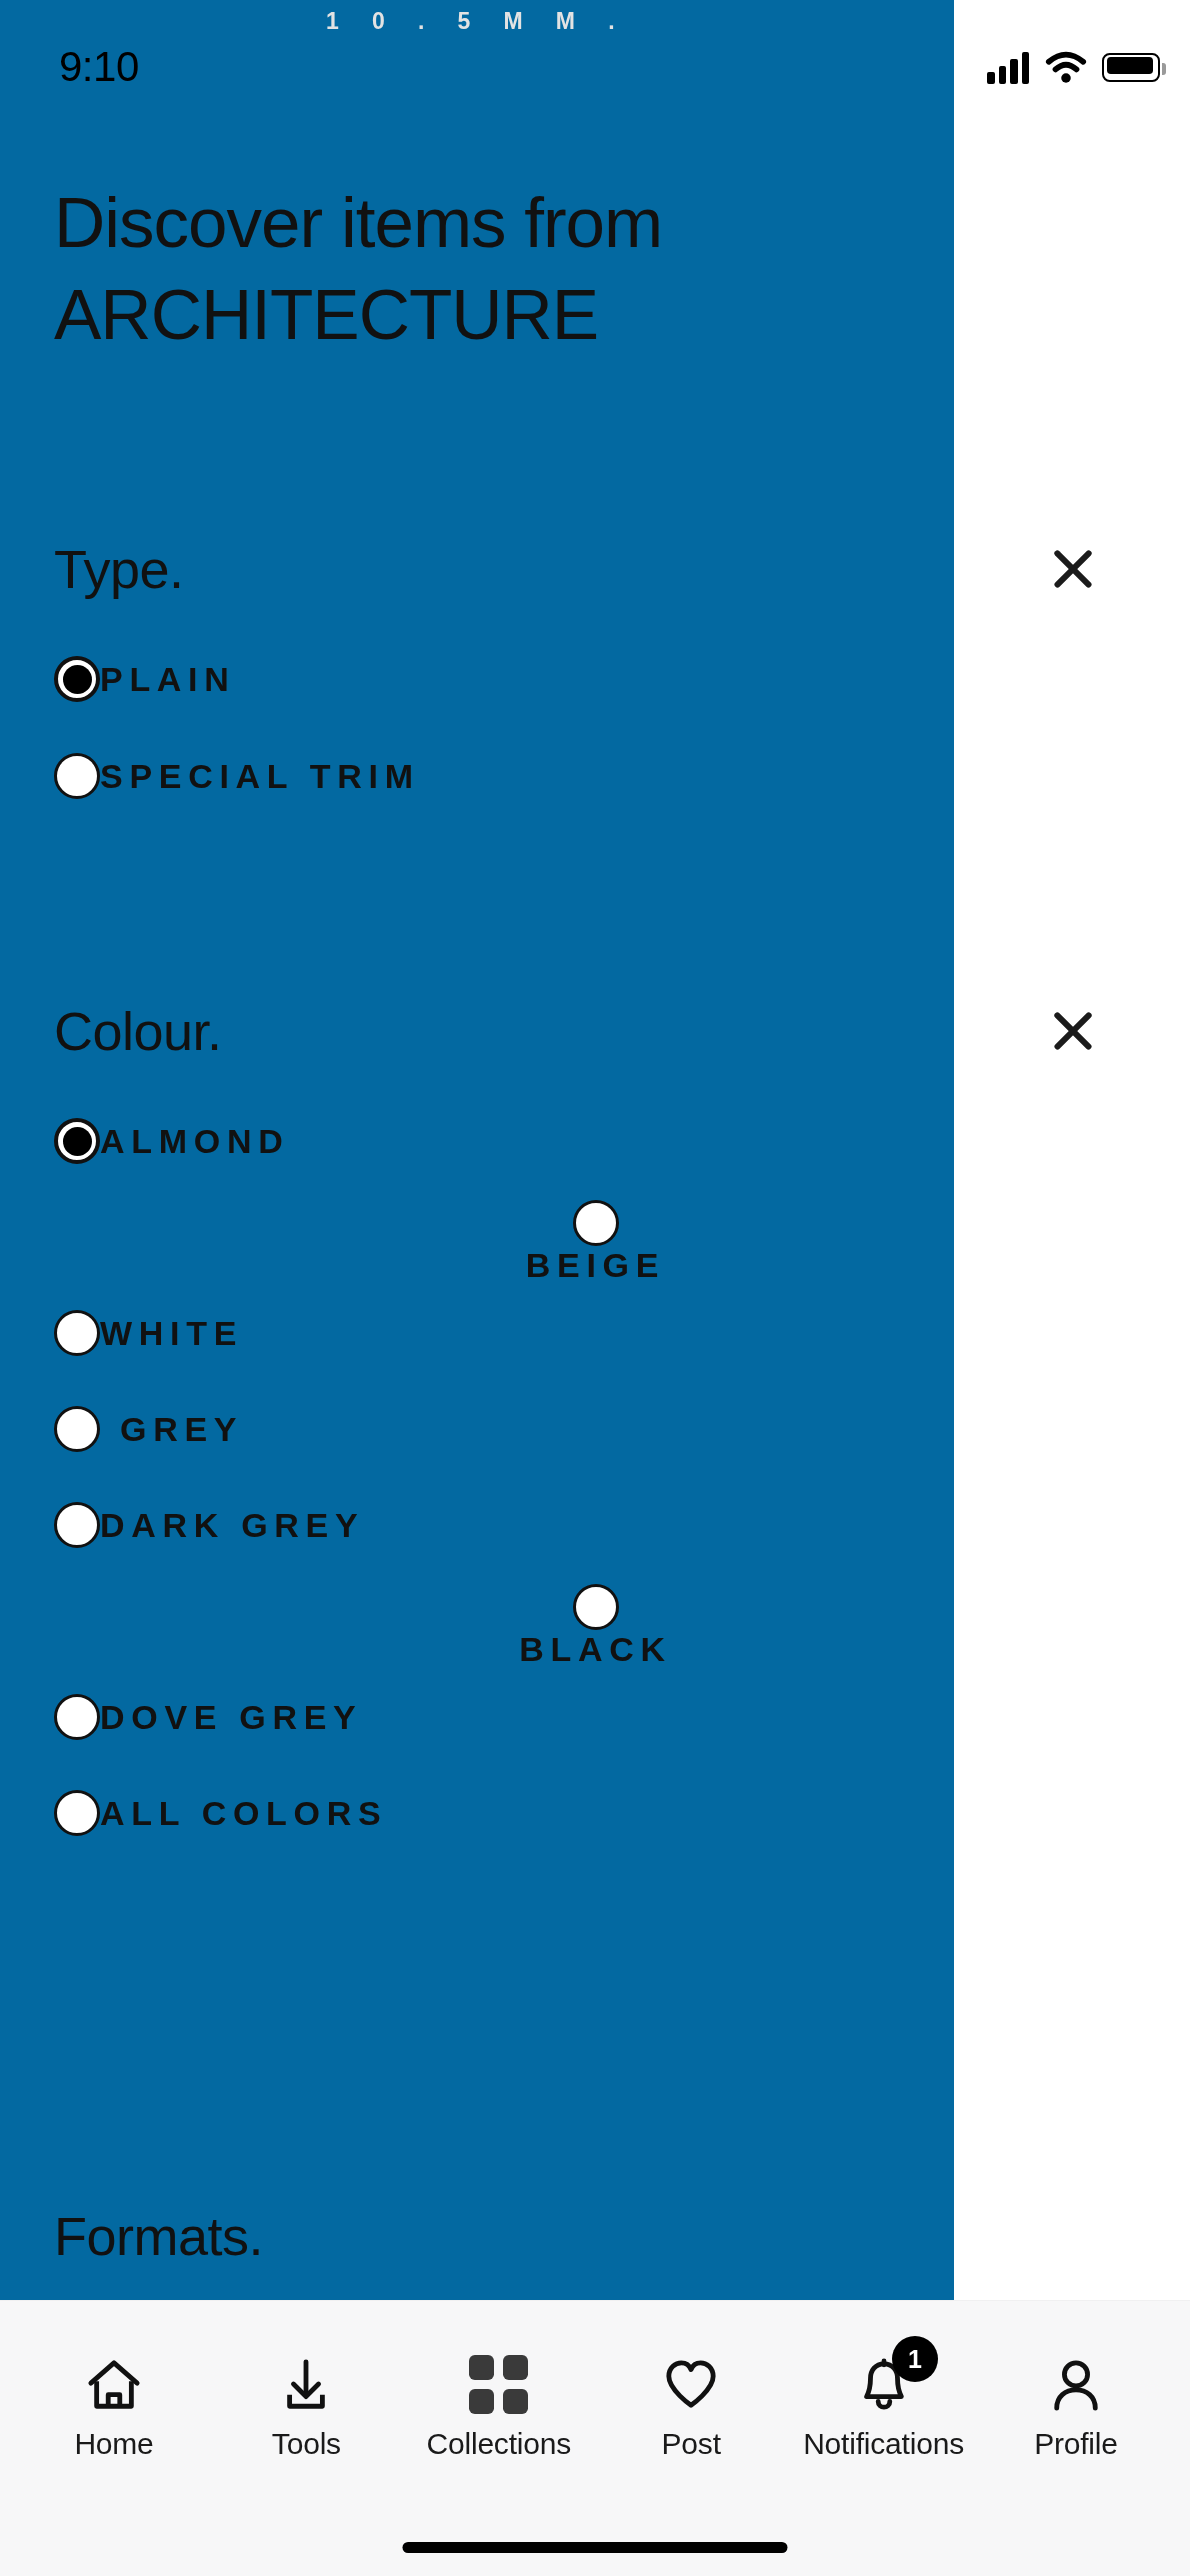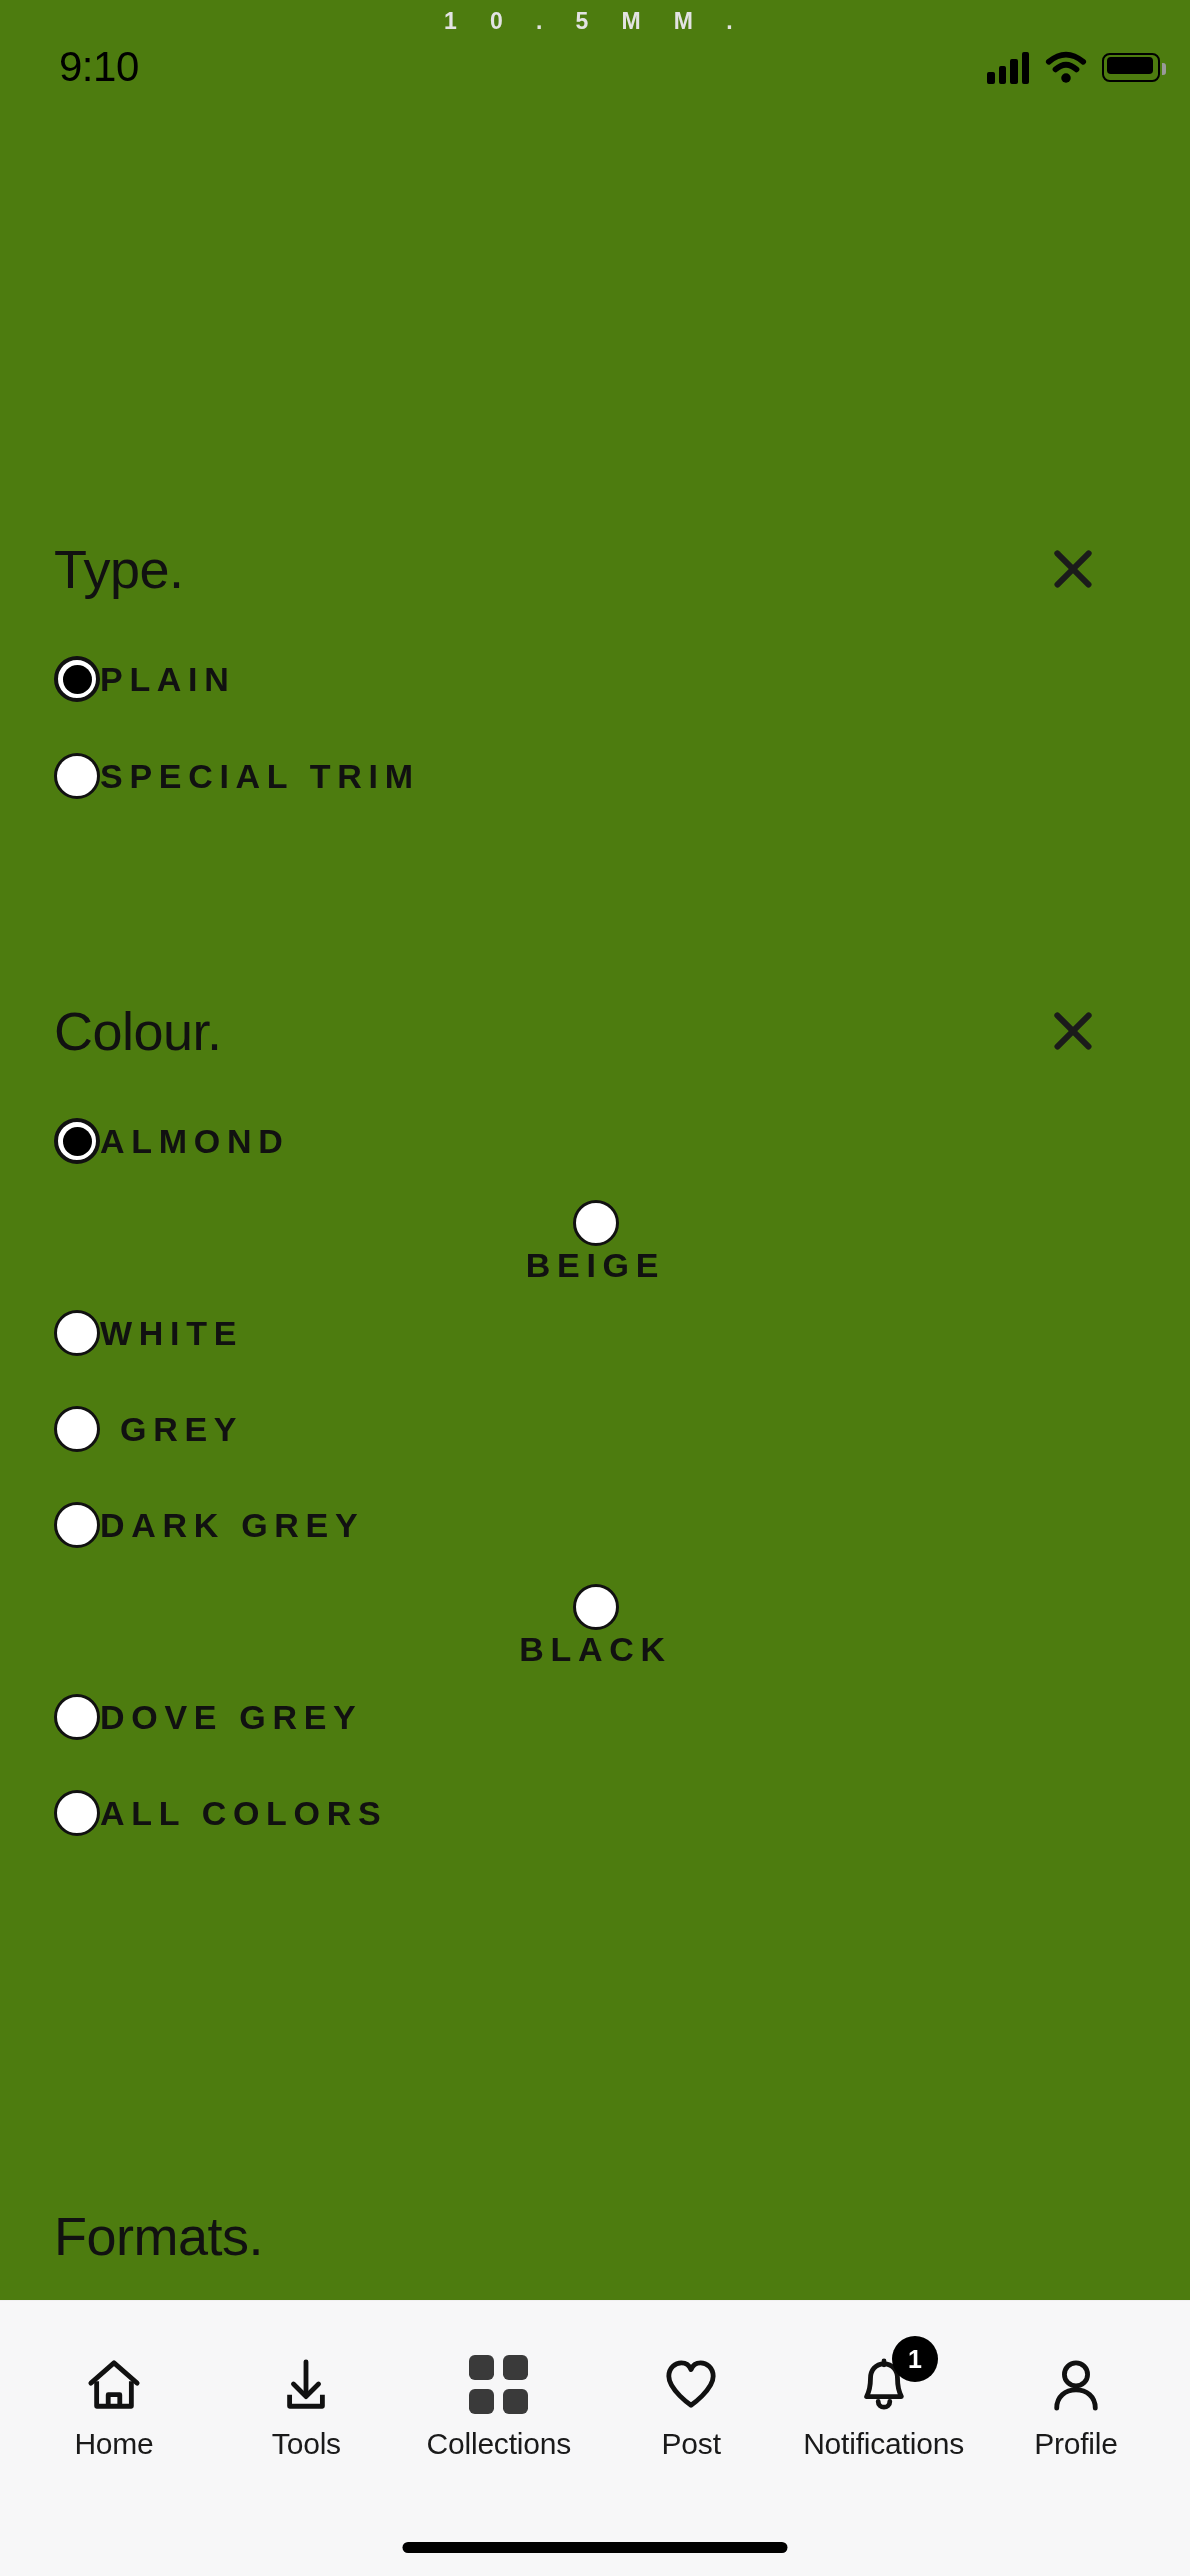--- a/index.html
+++ b/index.html
@@ -4,22 +4,22 @@
 <style>
   * { margin:0; padding:0; box-sizing:border-box; }
   html, body {
     width:1190px; height:2576px;
     background:#ffffff;
     font-family:"Liberation Sans", sans-serif;
     overflow:hidden;
   }
   #app {
     position:relative;
-    width:1190px; height:2576px;
-    background:#4d7c0f;
+    width:954px; height:2576px;
+    background:#0369a1;
   }
 
   
   .watermark {
     position:absolute; top:7.7px; left:0; width:100%;
     text-align:center;
     font-size:23px; font-weight:700;
     letter-spacing:13.4px;
     color:#e3e3e3;
   }
@@ -185,20 +185,24 @@
           <path d="M11 19 Q22 9 33 19" stroke="#000" stroke-width="6" fill="none" stroke-linecap="round"></path>
           <circle cx="22" cy="28" r="5" fill="#000"></circle>
         </svg>
       </span>
       <span class="battery">
         <span class="battery-fill"></span>
       </span>
     </div>
   </div>
 
+  <div class="page-title">
+    <span class="l1">Discover items from</span>
+    <span class="l2">ARCHITECTURE</span>
+  </div>
 
   <div class="section" style="top:535px;">
     <div class="section-head">
       <div class="section-title">Type.</div>
       <div class="close-btn">
           <span></span>
           <span></span>
         </div>
     </div>
     <div class="options">

